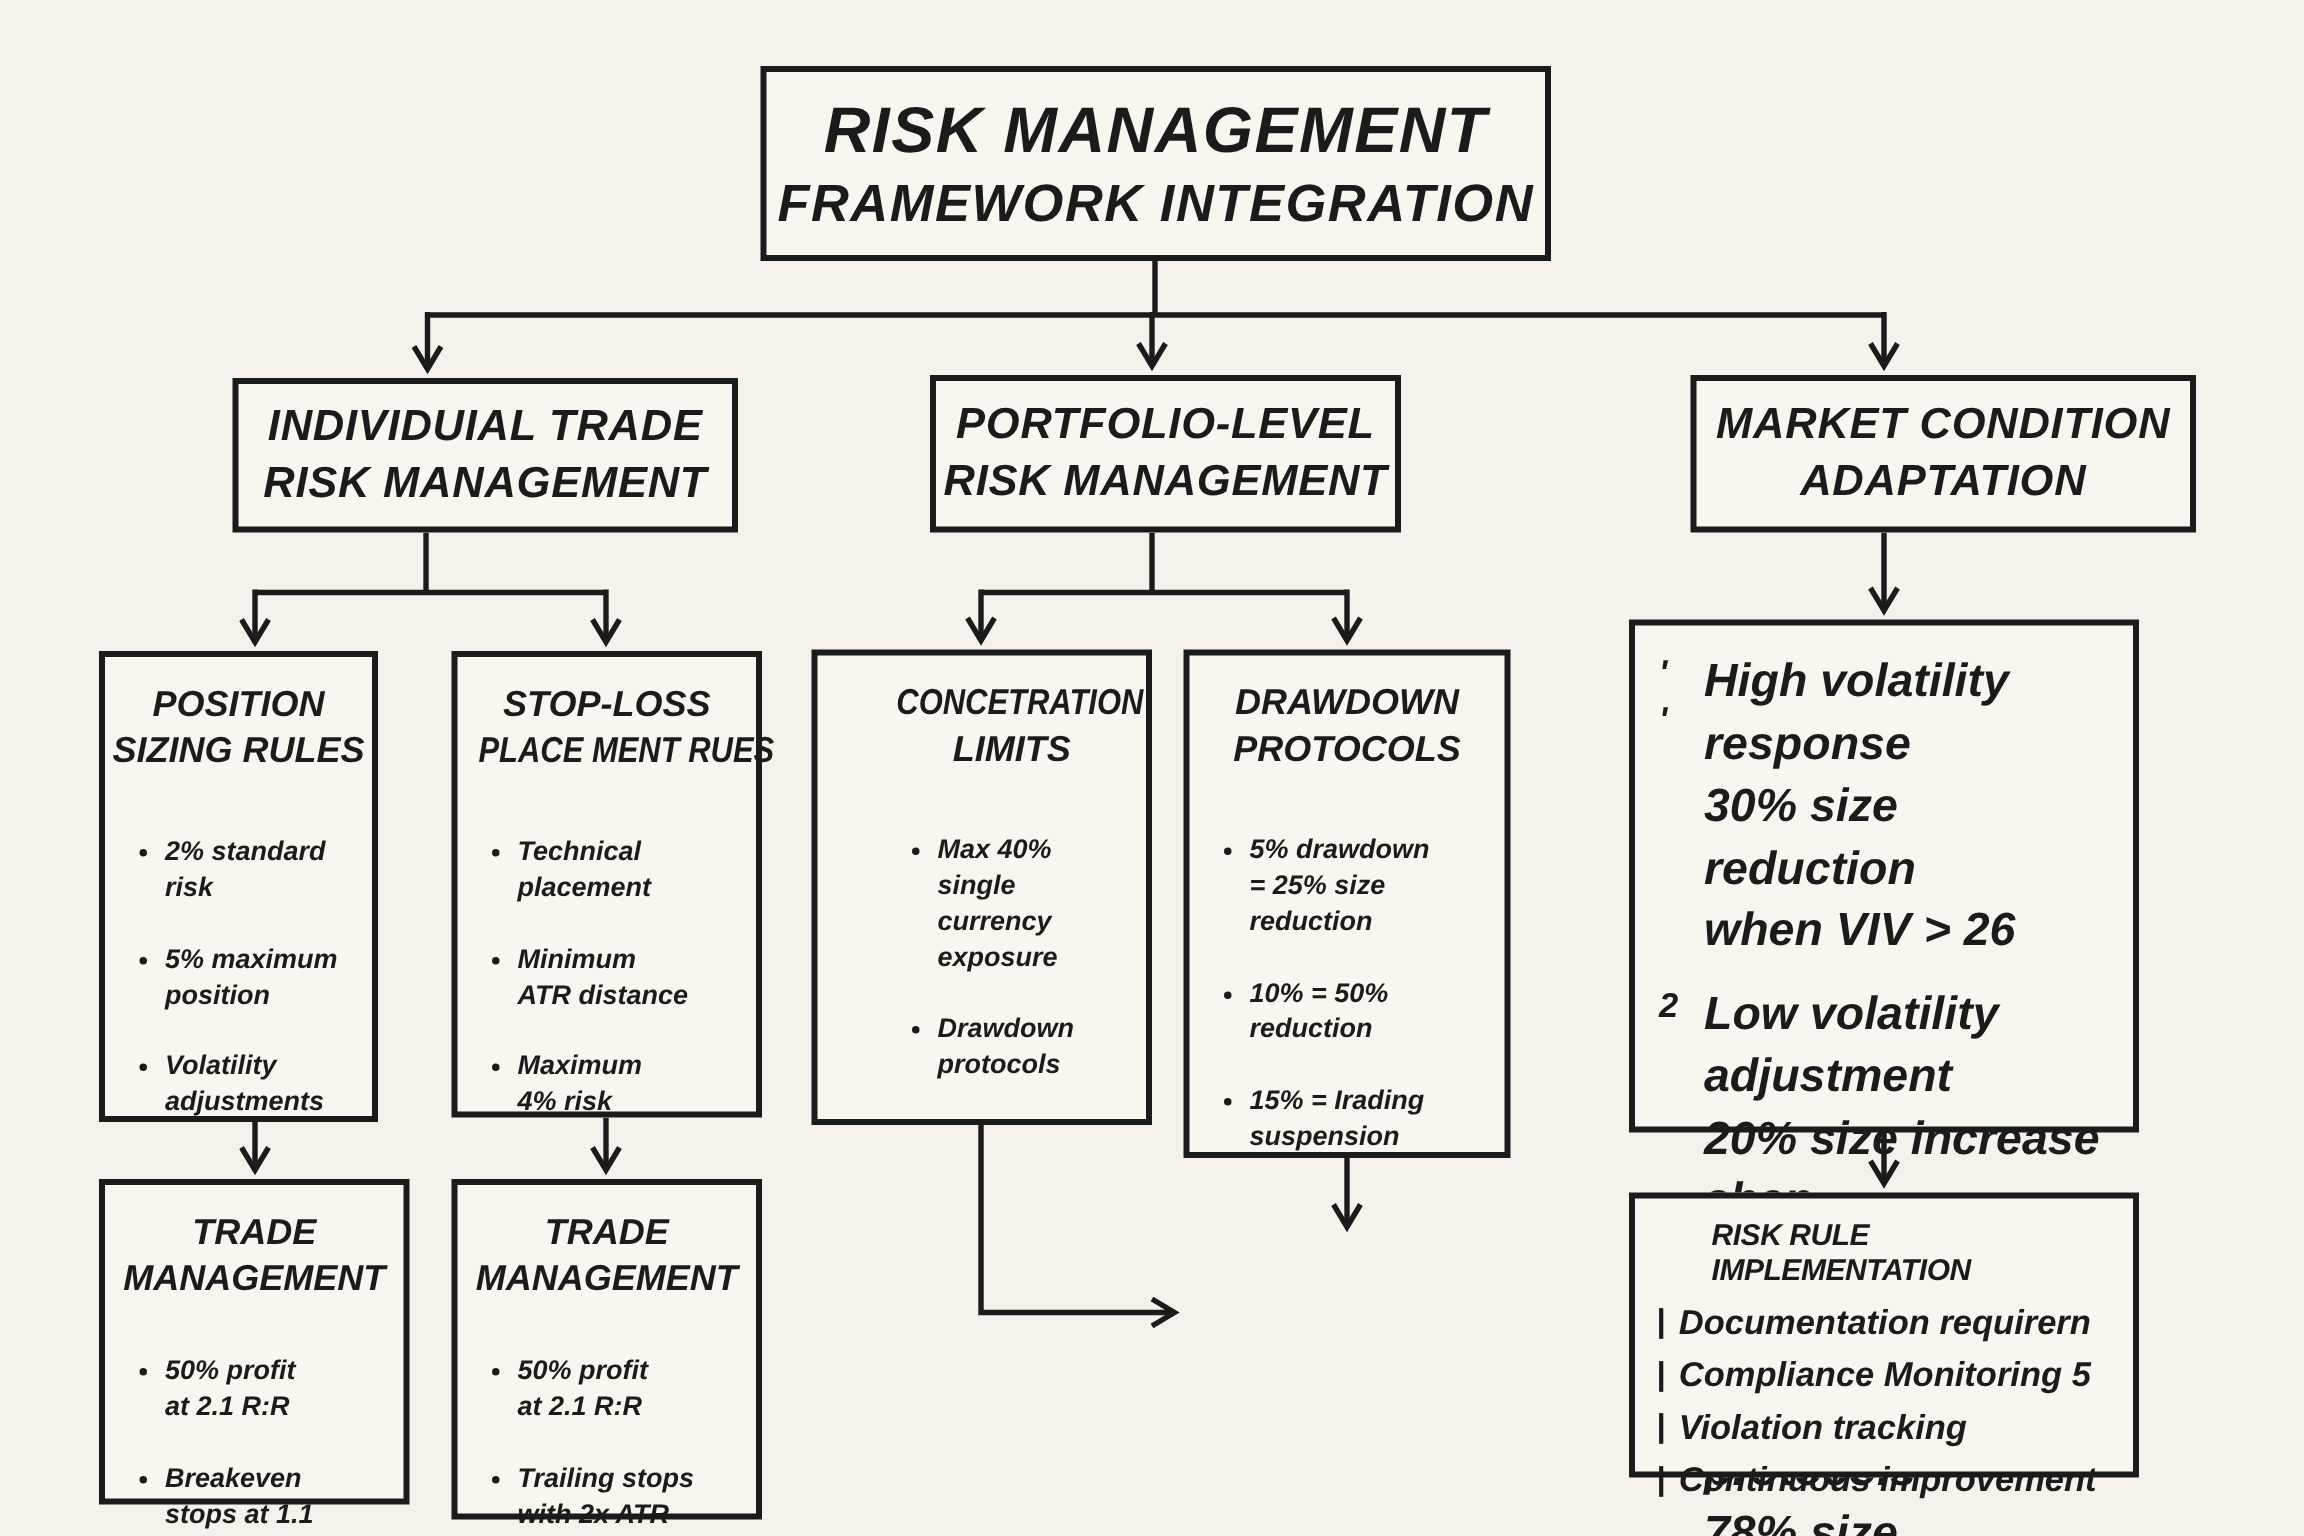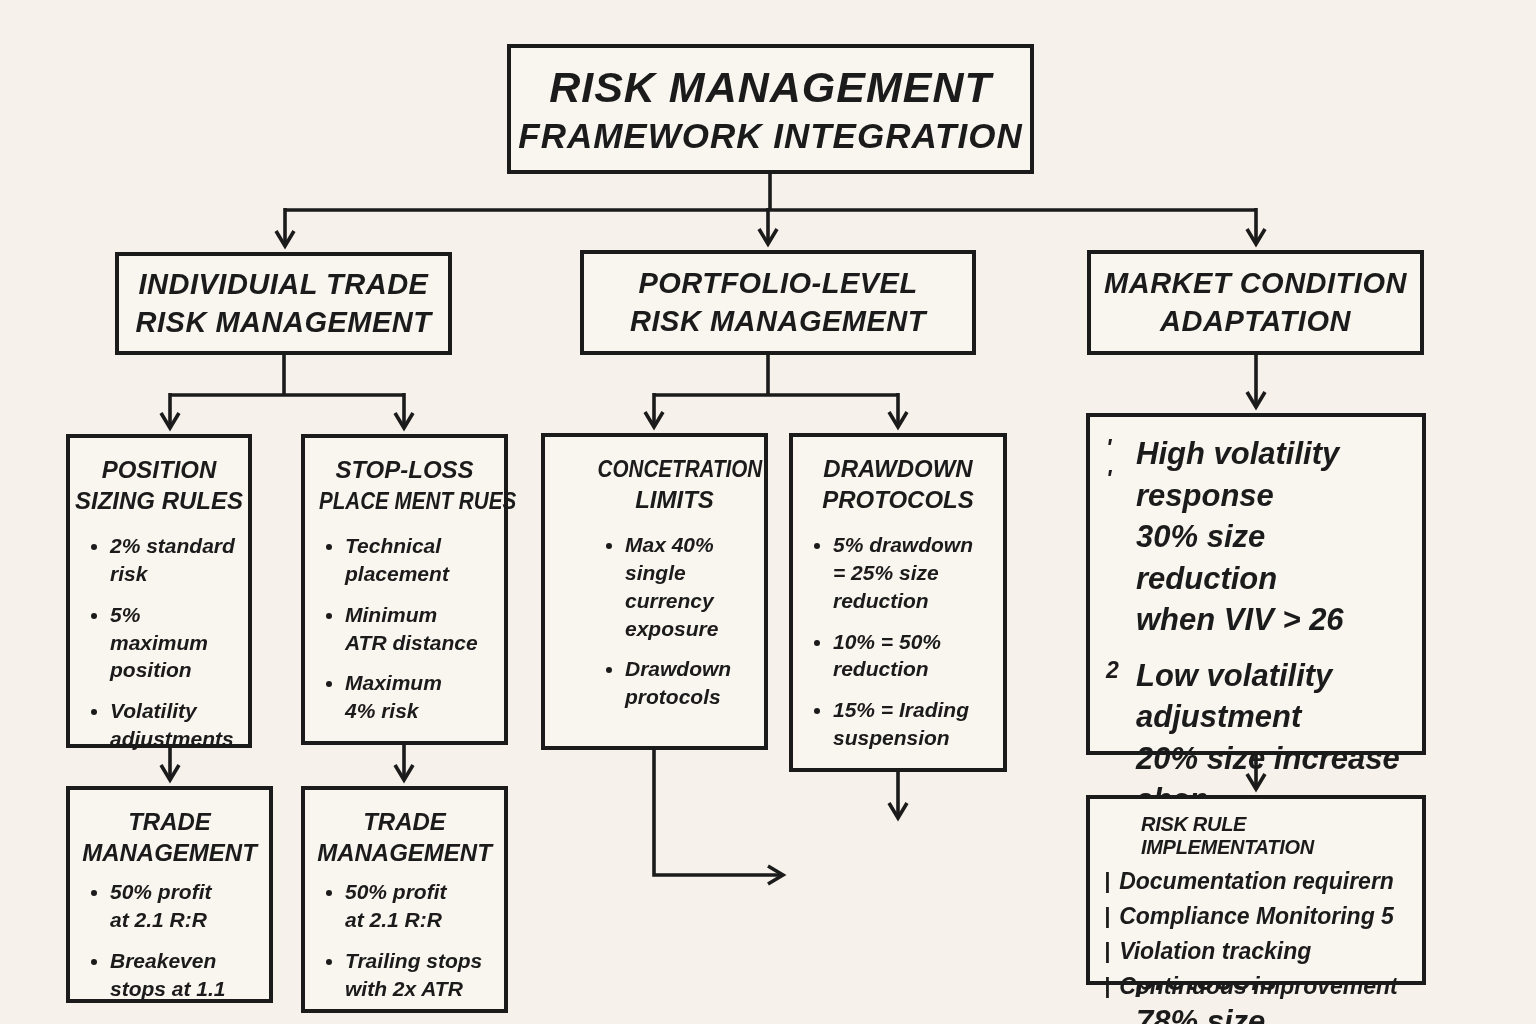--- a/index.html
+++ b/index.html
@@ -20,39 +20,40 @@
     display: flex;
     flex-direction: column;
     font-style: italic;
   }
   .center-v { justify-content: center; }
 
   .root-box { text-align:center; }
   .root-line1 { font-size: 43px; font-weight: 700; letter-spacing: 1px; line-height: 1.25; }
   .root-line2 { font-size: 35px; font-weight: 700; letter-spacing: 1px; line-height: 1.2; }
 
-  .branch-box { text-align:center; }
+  .branch-box { text-align:center;margin-left:40px; }
   .branch-line { font-size: 29px; font-weight: 700; letter-spacing: 0.5px; line-height: 1.28; }
 
   .node-head { text-align:center; font-size: 24px; font-weight:700; line-height:1.3; padding-top:16px; }
   .node-head .hl { display:block; }
   .condensed { transform: scaleX(0.86); transform-origin: 50% 50%; white-space: nowrap; }
 
   ul.bullets {
     list-style: disc outside;
     margin-top: 16px;
     padding-left: 40px;
     padding-right: 6px;
   }
   ul.bullets li {
-    font-size: 21px;
+    font-size: 18px;
     font-weight: 600;
     line-height: 1.32;
     margin-bottom: 13px;
     white-space: pre-line;
+    margin-top: 24px;
   }
 
   .market-box { padding: 16px 12px 10px 16px; }
   .m-item { display:flex; margin-bottom: 14px; }
   .m-marker {
     width: 30px; flex-shrink: 0;
     font-size: 23px; font-weight: 700; line-height: 1.34;
     white-space: pre-line;
   }
   .m-text {
@@ -111,21 +112,21 @@
   <div class="box root-box center-v" style="left:507px; top:44px; width:527px; height:130px;">
     <div class="root-line1">RISK MANAGEMENT</div>
     <div class="root-line2">FRAMEWORK INTEGRATION</div>
   </div>
 
   <div class="box branch-box center-v" style="left:115px; top:252px; width:337px; height:103px;">
     <div class="branch-line">INDIVIDUIAL TRADE</div>
     <div class="branch-line">RISK MANAGEMENT</div>
   </div>
 
-  <div class="box branch-box center-v" style="left:580px; top:250px; width:396px; height:105px;">
+  <div class="box branch-box center-v" style="left:580px; top:250px; width:314px; height:105px;">
     <div class="branch-line">PORTFOLIO-LEVEL</div>
     <div class="branch-line">RISK MANAGEMENT</div>
   </div>
 
   <div class="box branch-box center-v" style="left:1087px; top:250px; width:337px; height:105px;">
     <div class="branch-line">MARKET CONDITION</div>
     <div class="branch-line">ADAPTATION</div>
   </div>
 
   <div class="box" style="left:66px; top:434px; width:186px; height:314px;">

